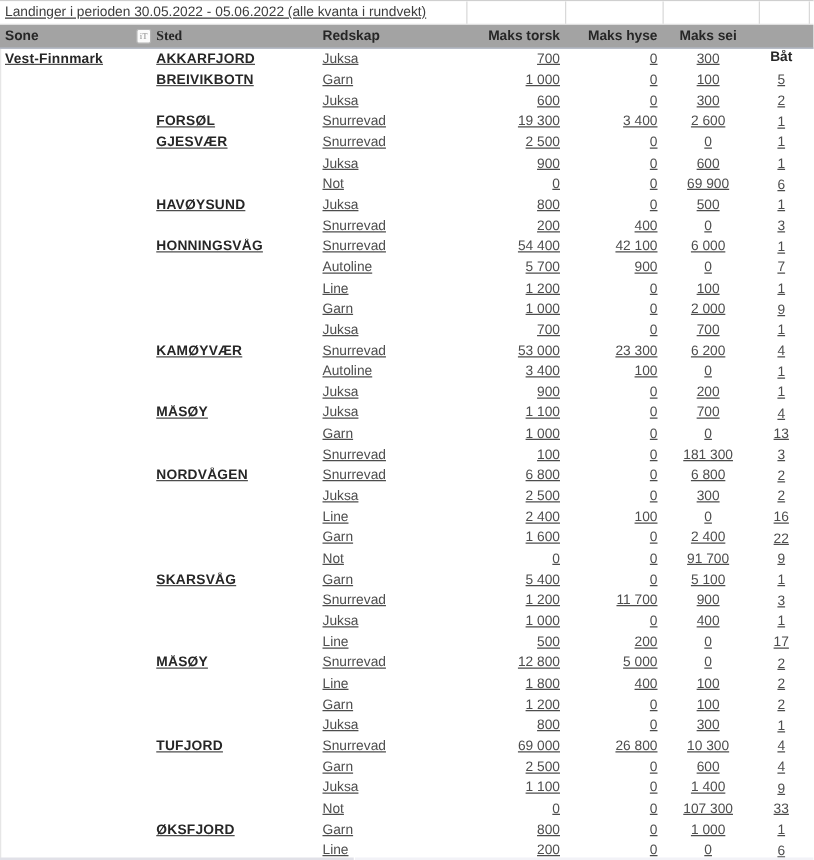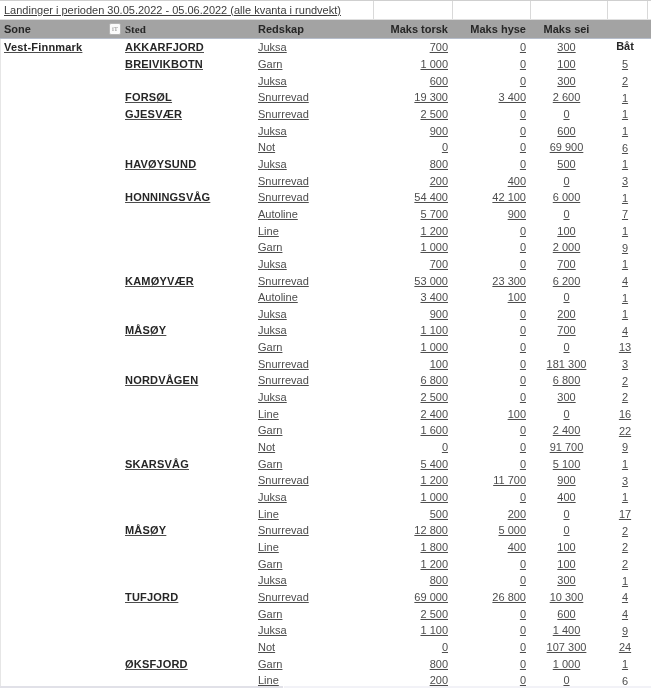--- a/index.html
+++ b/index.html
@@ -389,21 +389,21 @@
         <div class="c col-sei">600</div>
         <div class="c col-bat">9</div>
       </div>
       <div class="row">
         <div class="c col-sone name-bold"></div>
         <div class="c col-sted name-bold"></div>
         <div class="c col-redskap">Juksa</div>
         <div class="c col-torsk">1 100</div>
         <div class="c col-hyse">0</div>
         <div class="c col-sei">1 400</div>
-        <div class="c col-bat">24</div>
+        <div class="c col-bat">33</div>
       </div>
       <div class="row">
         <div class="c col-sone name-bold"></div>
         <div class="c col-sted name-bold"></div>
         <div class="c col-redskap">Not</div>
         <div class="c col-torsk">0</div>
         <div class="c col-hyse">0</div>
         <div class="c col-sei">107 300</div>
         <div class="c col-bat">1</div>
       </div>

